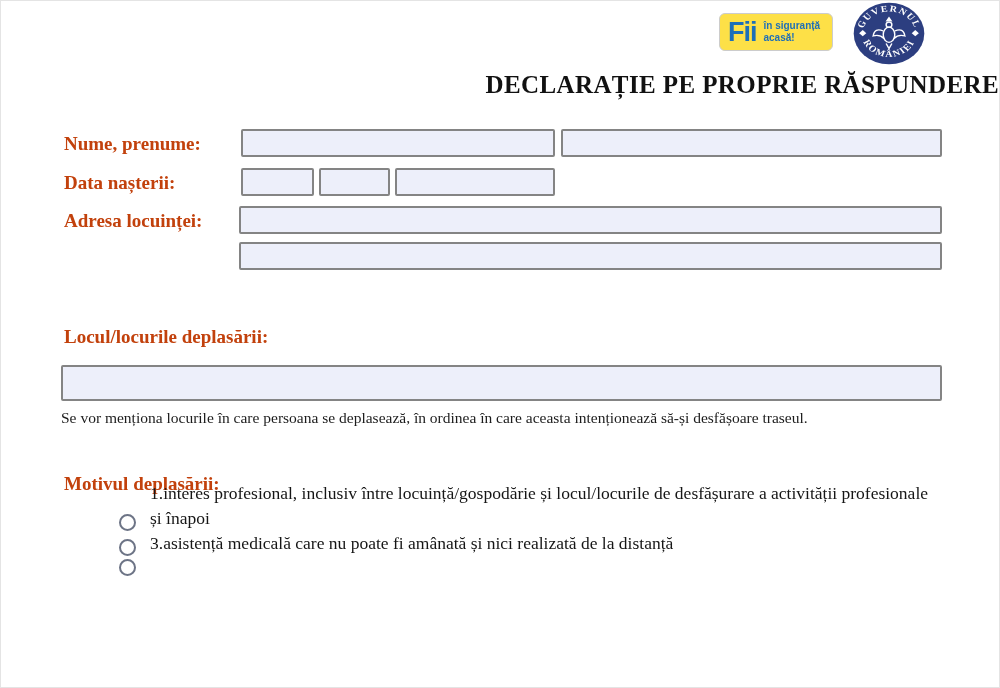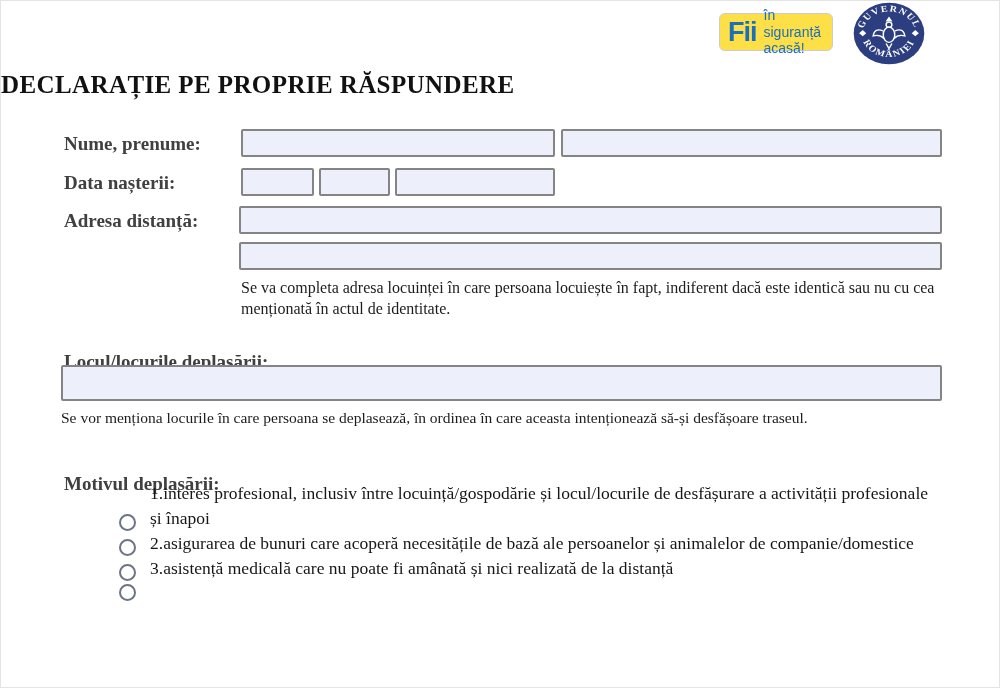--- a/index.html
+++ b/index.html
@@ -7,30 +7,30 @@
        font-family:"Liberation Serif", serif;color:#1c1c1c;}
   .page{position:relative;width:1000px;height:688px;box-sizing:border-box;
         border:1px solid #e4e4e4;background:#fff;}
 
   
   .badge{position:absolute;left:718px;top:12px;width:114px;height:38px;
          box-sizing:border-box;border:1px solid #cccccc;border-radius:6px;
          background:#fde047;display:flex;align-items:center;gap:7px;padding:2px 8px;}
   .badge .brand{font-family:"Liberation Sans",sans-serif;font-weight:bold;
                 font-size:27px;color:#1d6fb8;letter-spacing:-1px;line-height:1;}
-  .badge .tag{font-family:"Liberation Sans",sans-serif;font-weight:normal;
-              font-size:14px;color:#1d6fb8;line-height:1.2;}
+  .badge .tag{font-family:"Liberation Sans",sans-serif;font-weight:bold;
+              font-size:10px;color:#1d6fb8;line-height:1.2;}
   .seal{position:absolute;left:852px;top:1px;width:72px;height:63px;}
 
   
-  .title{position:absolute;left:0;top:70px;width:100%;text-align:left;
+  .title{position:absolute;left:0;top:70px;width:100%;text-align:right;
          font-weight:bold;font-size:25px;letter-spacing:.4px;color:#111;}
 
   
-  .lbl{position:absolute;font-weight:bold;font-size:19px;color:#404040;white-space:nowrap;}
+  .lbl{position:absolute;font-weight:bold;font-size:19px;color:#c2410c;white-space:nowrap;}
 
   
   .box{position:absolute;box-sizing:border-box;background:#edeffa;
        border:2px solid #848484;border-radius:2px;height:28px;
        font:16px "Liberation Serif",serif;color:#1c1c1c;padding:2px 6px;outline:none;}
   .box.tall{height:36px;}
 
   
   .note{position:absolute;font-size:16px;line-height:21px;color:#1c1c1c;}
 
@@ -83,39 +83,34 @@
 
   <div class="lbl" style="left:63px;top:132px;">Nume, prenume:</div>
   <input class="box" style="left: 240px; top: 128px; width: 314px;" type="text">
   <input class="box" style="left: 560px; top: 128px; width: 381px;" type="text">
 
   <div class="lbl" style="left:63px;top:171px;">Data nașterii:</div>
   <input class="box" style="left: 240px; top: 167px; width: 73px;" type="text">
   <input class="box" style="left: 318px; top: 167px; width: 71px;" type="text">
   <input class="box" style="left: 394px; top: 167px; width: 160px;" type="text">
 
-  <div class="lbl" style="left:63px;top:209px;">Adresa distanță:</div>
+  <div class="lbl" style="left:63px;top:209px;">Adresa locuinței:</div>
   <input class="box" style="left: 238px; top: 205px; width: 703px;" type="text">
   <input class="box" style="left: 238px; top: 241px; width: 703px;" type="text">
-  <div class="note" style="left:240px;top:276px;width:696px;">Se va completa adresa locuinței în care persoana locuiește în fapt, indiferent dacă este identică sau nu cu cea menționată în actul de identitate.</div>
 
-  <div class="lbl" style="left:63px;top:350px;">Locul/locurile deplasării:</div>
+  <div class="lbl" style="left:63px;top:325px;">Locul/locurile deplasării:</div>
   <input class="box tall" style="left: 60px; top: 364px; width: 881px;" type="text">
   <div class="note" style="left:60px;top:406px;width:890px;font-size:15.5px;">Se vor menționa locurile în care persoana se deplasează, în ordinea în care aceasta intenționează să-și desfășoare traseul.</div>
 
   <div class="lbl" style="left:63px;top:472px;">Motivul deplasării:</div>
 
   <div class="options">
     <div class="opt">
       <span class="radio"></span>
       <span class="txt">1.interes profesional, inclusiv între locuință/gospodărie și locul/locurile de desfășurare a activității profesionale și înapoi</span>
-    </div>
-    <div class="opt">
-      <span class="radio"></span>
-      <span class="txt">2.asigurarea de bunuri care acoperă necesitățile de bază ale persoanelor și animalelor de companie/domestice</span>
     </div>
     <div class="opt">
       <span class="radio"></span>
       <span class="txt">3.asistență medicală care nu poate fi amânată și nici realizată de la distanță</span>
     </div>
     <div class="opt">
       <span class="radio"></span>
     </div>
   </div>
 

